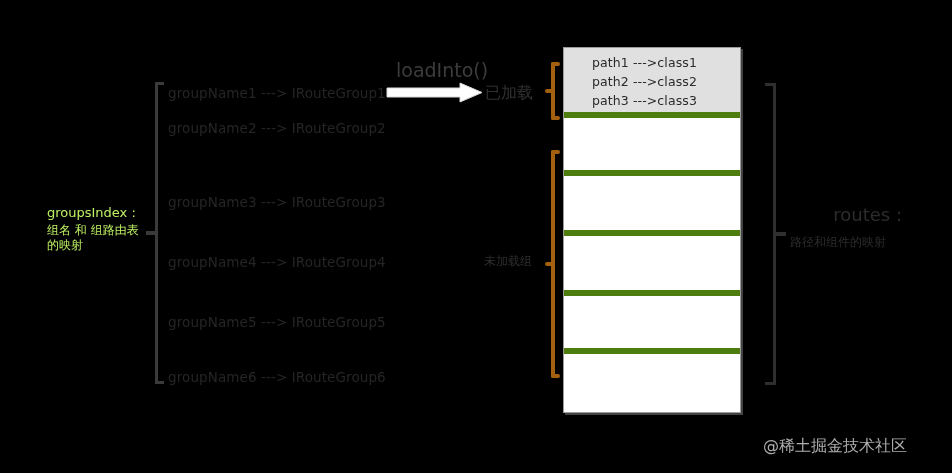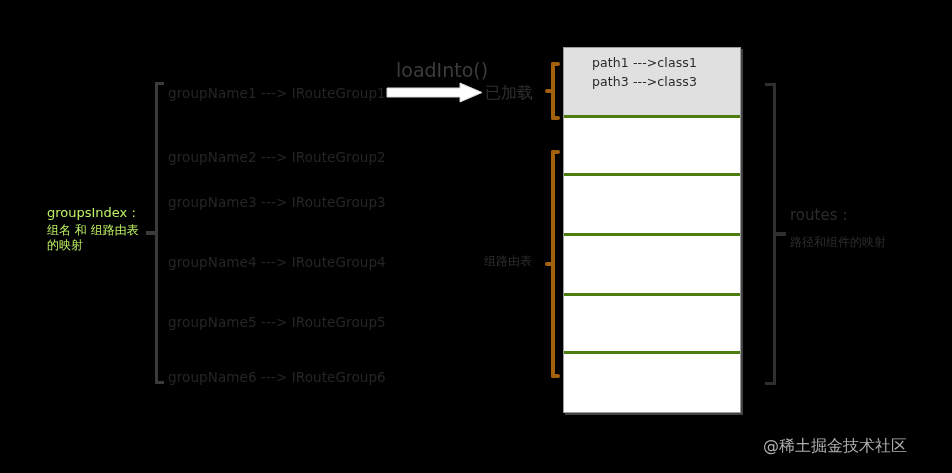--- a/index.html
+++ b/index.html
@@ -148,21 +148,21 @@
     width: 178px;
     height: 366px;
     background: #ffffff;
     border: 1px solid #9c9c9c;
     box-shadow: 2px 2px 0 rgba(120,120,120,0.55);
     box-sizing: border-box;
   }
   .routes-cell {
     box-sizing: border-box;
     width: 100%;
-    border-bottom: 3px solid #4d7c0f;
+    border-bottom: 6px solid #4d7c0f;
     background: #ffffff;
   }
   .routes-cell.filled {
     background: #e0e0e0;
   }
   .routes-cell:last-child { border-bottom: none; }
   .routes-cell .line {
     color: #2b2b2b;
     font-size: 12.5px;
     line-height: 19px;
@@ -196,23 +196,24 @@
 
   
   #routes-label {
     position: absolute;
     left: 790px;
     top: 207px;
     width: 112px;
     color: #2c2c2c;
   }
   #routes-label .title {
-    font-size: 15px;
+    font-size: 18px;
     line-height: 16px;
     white-space: pre;
+    text-align: right;
   }
   #routes-label .sub {
     font-size: 12px;
     line-height: 15px;
     margin-top: 12px;
   }
 
   
   #watermark {
     position: absolute;
@@ -232,53 +233,54 @@
 
   <div class="left-bracket"></div>
   <div class="left-bracket-tick"></div>
 
   <div id="groups-index-label">
     <div class="title">groupsIndex :</div>
     <div class="sub">组名 和 组路由表 的映射</div>
   </div>
 
   <div class="group-row" style="top:85px">groupName1 ---&gt; IRouteGroup1</div>
-  <div class="group-row" style="top:149px">groupName2 ---&gt; IRouteGroup2</div>
+  <div class="group-row" style="top:120px">groupName2 ---&gt; IRouteGroup2</div>
   <div class="group-row" style="top:194px">groupName3 ---&gt; IRouteGroup3</div>
   <div class="group-row" style="top:254px">groupName4 ---&gt; IRouteGroup4</div>
   <div class="group-row" style="top:314px">groupName5 ---&gt; IRouteGroup5</div>
   <div class="group-row" style="top:369px">groupName6 ---&gt; IRouteGroup6</div>
 
   <div id="load-into-label">loadInto()</div>
   <div id="load-into-arrow">
     <svg width="98" height="21" viewBox="0 0 98 21">
       <path d="M1 6 L74 6 L74 1 L96 10.5 L74 20 L74 15 L1 15 Z" fill="#ffffff" stroke="#d8d8d8" stroke-width="1"></path>
     </svg>
   </div>
 
   <div id="arrow-target-label">已加载</div>
-  <div id="map-group-label">组路由表</div>
+  <div id="map-group-label">未加载组</div>
 
   <div class="brace" style="left:545px; top:62px; height:58px;">
     <div class="bar"></div>
     <div class="cap-top"></div>
     <div class="cap-bot"></div>
     <div class="nub" style="top:27px;"></div>
   </div>
   <div class="brace" style="left:545px; top:150px; height:228px;">
     <div class="bar"></div>
     <div class="cap-top"></div>
     <div class="cap-bot"></div>
     <div class="nub" style="top:112px;"></div>
   </div>
 
   <div id="routes-box">
     <div class="routes-cell filled" style="height:70px">
       <div class="pad"></div>
       <div class="line">path1 ---&gt;class1</div>
+      <div class="line">path2 ---&gt;class2</div>
       <div class="line">path3 ---&gt;class3</div>
     </div>
     <div class="routes-cell" style="height:58px"></div>
     <div class="routes-cell" style="height:60px"></div>
     <div class="routes-cell" style="height:60px"></div>
     <div class="routes-cell" style="height:58px"></div>
     <div class="routes-cell" style="height:58px"></div>
   </div>
 
   <div class="right-bracket"></div>

